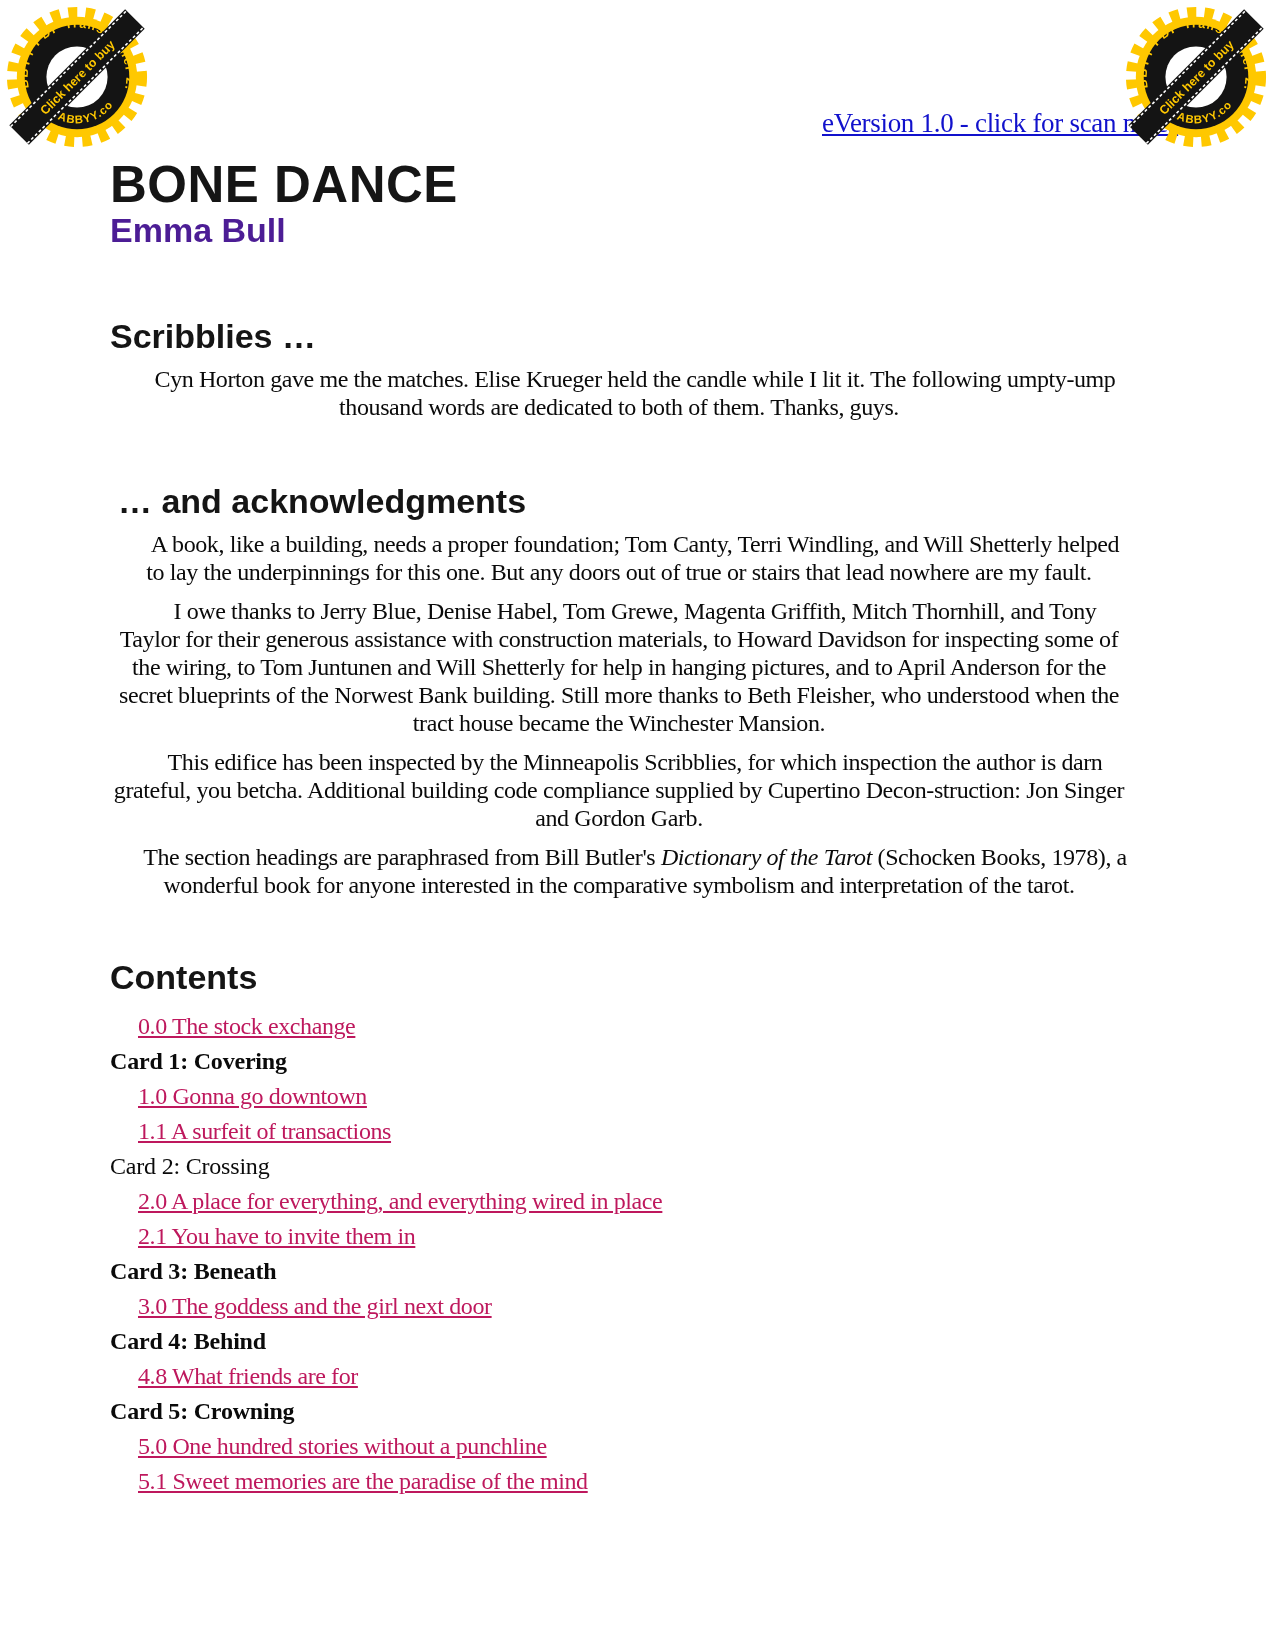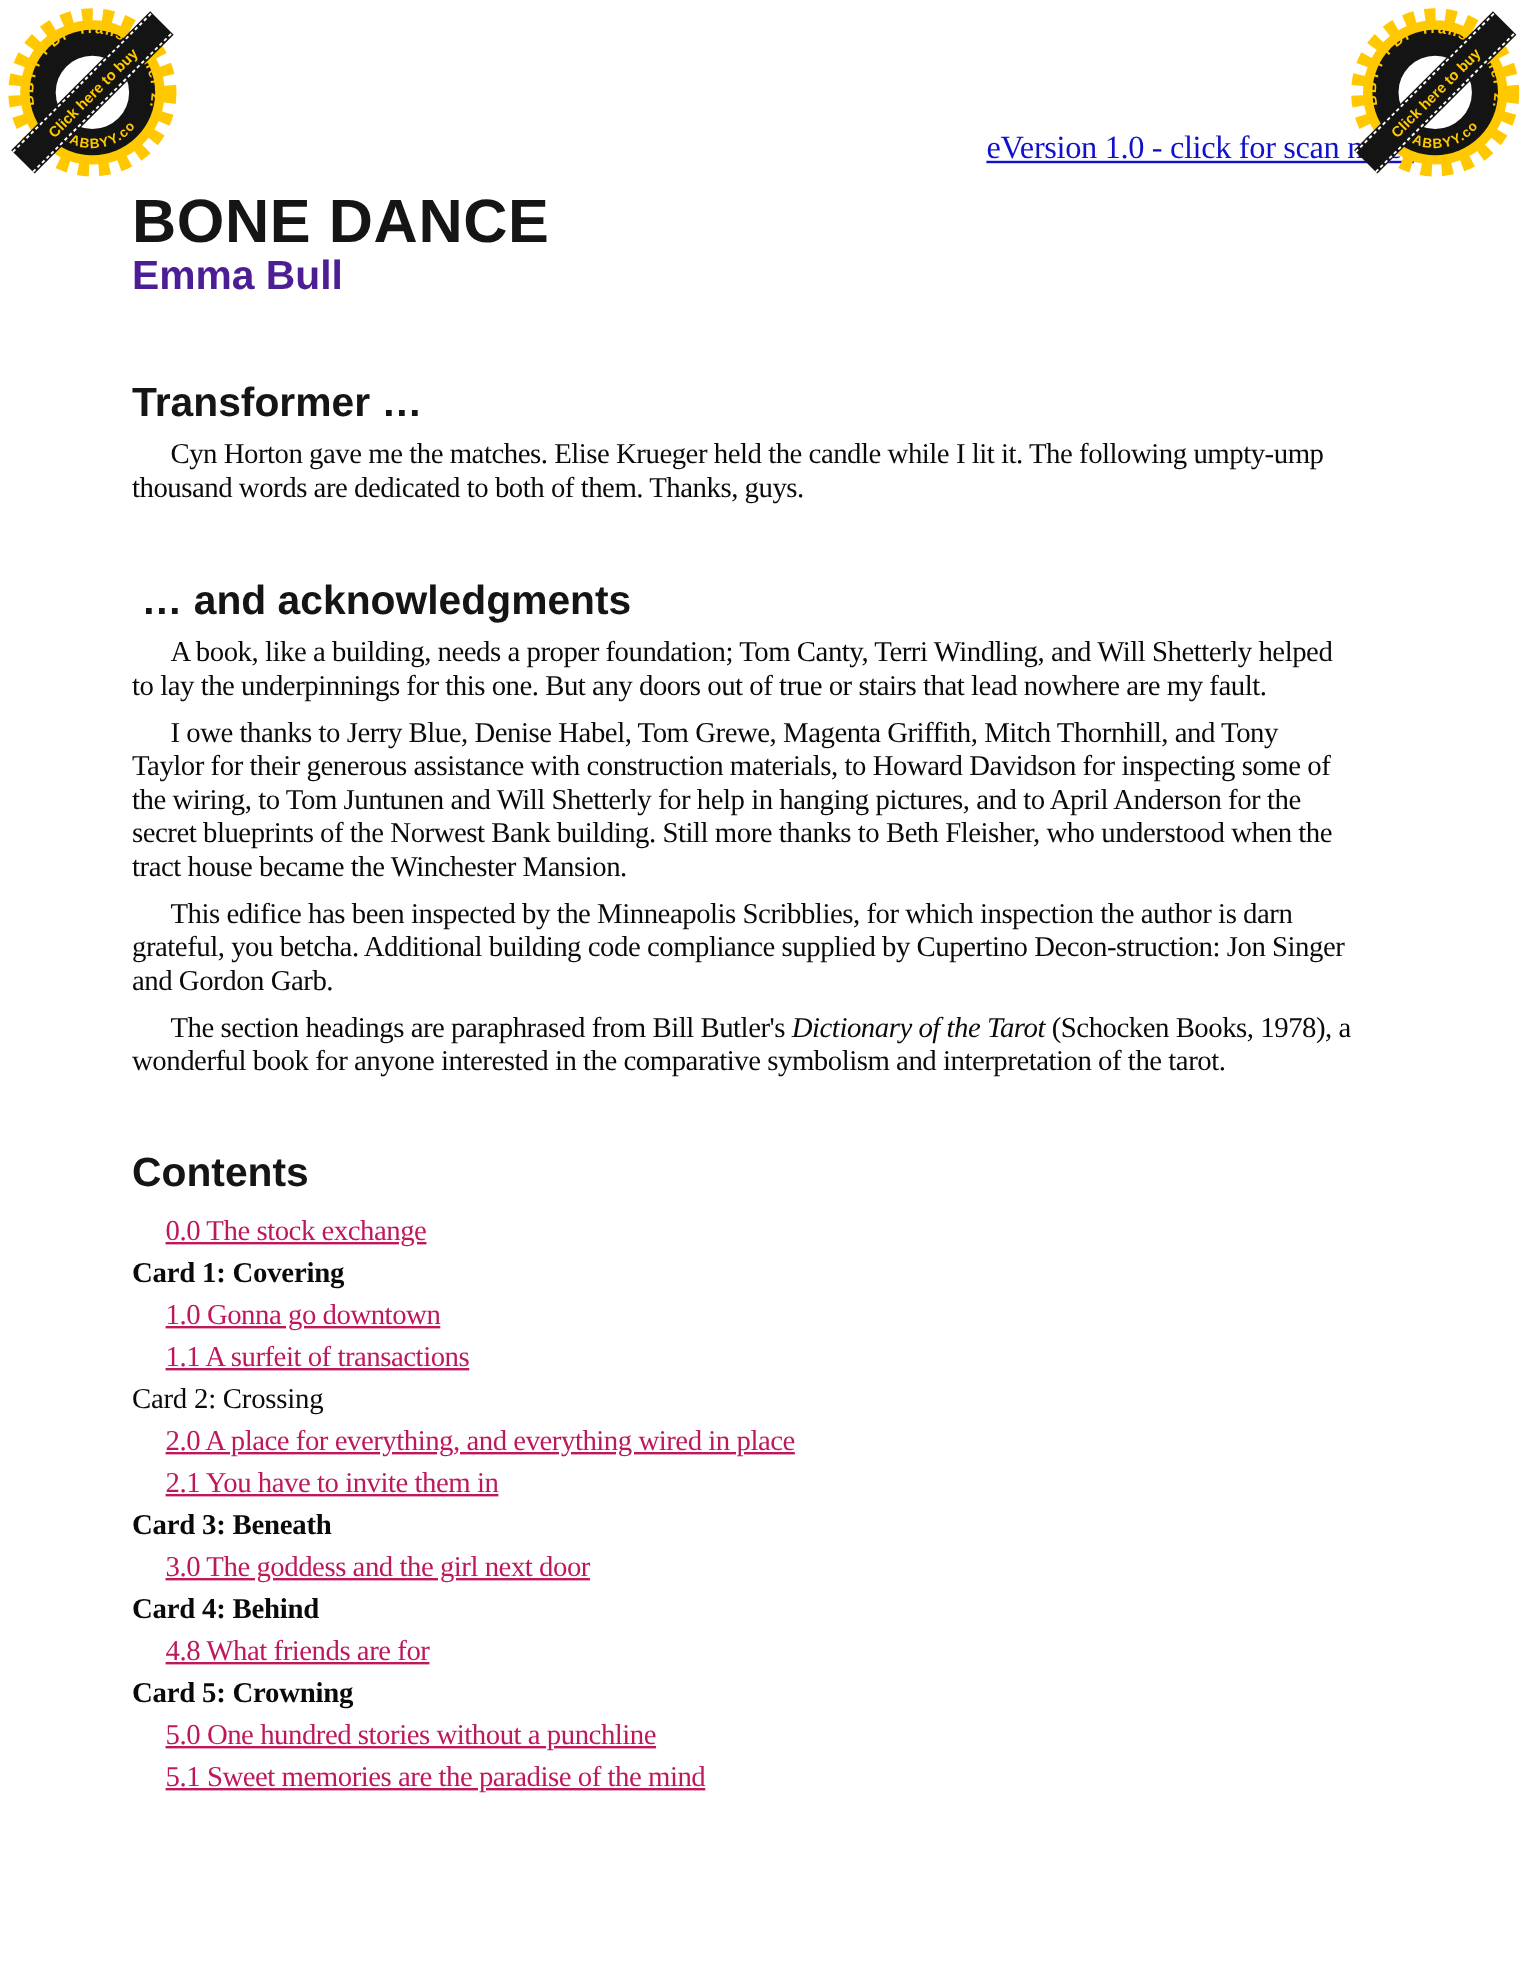--- a/index.html
+++ b/index.html
@@ -30,21 +30,21 @@
   }
   .sec-heading{
     font-family:"Liberation Sans","DejaVu Sans",sans-serif;font-weight:bold;
     font-size:34px;line-height:36px;margin:0;color:#151515;
   }
   .h-dedication{margin-top:70px;}
   .h-ack{margin-top:62px;padding-left:8px;}
   .h-contents{margin-top:60px;}
   p.body{
     font-size:24px;line-height:28px;letter-spacing:-0.4px;
-    margin:11px 12px 0 0;text-indent:32px;
+    margin:11px 12px 0 0;text-indent:32px;text-align:center;
   }
   p.body .ital{font-style:italic;}
   
   .toc{margin-top:14px;}
   .toc-card{
     font-size:24px;line-height:35px;font-weight:bold;letter-spacing:-0.2px;
   }
   .toc-card.regular{font-weight:normal;}
   .toc-link{
     display:block;font-size:24px;line-height:35px;letter-spacing:-0.4px;
@@ -103,21 +103,21 @@
       <line x1="-8" y1="87" x2="158" y2="87" stroke="#ffffff" stroke-width="1.6" stroke-dasharray="3 2.4"></line>
       <text x="75" y="80" text-anchor="middle" font-family="Liberation Sans, DejaVu Sans, sans-serif" font-size="12.5" font-weight="bold" fill="#ffc800">Click here to buy</text>
     </g>
   </svg>
 </div>
 
 <div class="content">
   <h1 class="book-title">BONE DANCE</h1>
   <div class="book-author">Emma Bull</div>
 
-  <h2 class="sec-heading h-dedication">Transformer …</h2>
+  <h2 class="sec-heading h-dedication">Scribblies …</h2>
   <p class="body">Cyn Horton gave me the matches. Elise Krueger held the candle while I lit it. The following umpty-ump thousand words are dedicated to both of them. Thanks, guys.</p>
 
   <h2 class="sec-heading h-ack">… and acknowledgments</h2>
   <p class="body">A book, like a building, needs a proper foundation; Tom Canty, Terri Windling, and Will Shetterly helped to lay the underpinnings for this one. But any doors out of true or stairs that lead nowhere are my fault.</p>
   <p class="body">I owe thanks to Jerry Blue, Denise Habel, Tom Grewe, Magenta Griffith, Mitch Thornhill, and Tony Taylor for their generous assistance with construction materials, to Howard Davidson for inspecting some of the wiring, to Tom Juntunen and Will Shetterly for help in hanging pictures, and to April Anderson for the secret blueprints of the Norwest Bank building. Still more thanks to Beth Fleisher, who understood when the tract house became the Winchester Mansion.</p>
   <p class="body">This edifice has been inspected by the Minneapolis Scribblies, for which inspection the author is darn grateful, you betcha. Additional building code compliance supplied by Cupertino Decon-struction: Jon Singer and Gordon Garb.</p>
   <p class="body"><span>The section headings are paraphrased from Bill Butler's </span><span class="ital">Dictionary of the Tarot</span><span> (Schocken Books, 1978), a wonderful book for anyone interested in the comparative symbolism and interpretation of the tarot.</span></p>
 
   <h2 class="sec-heading h-contents">Contents</h2>
 

